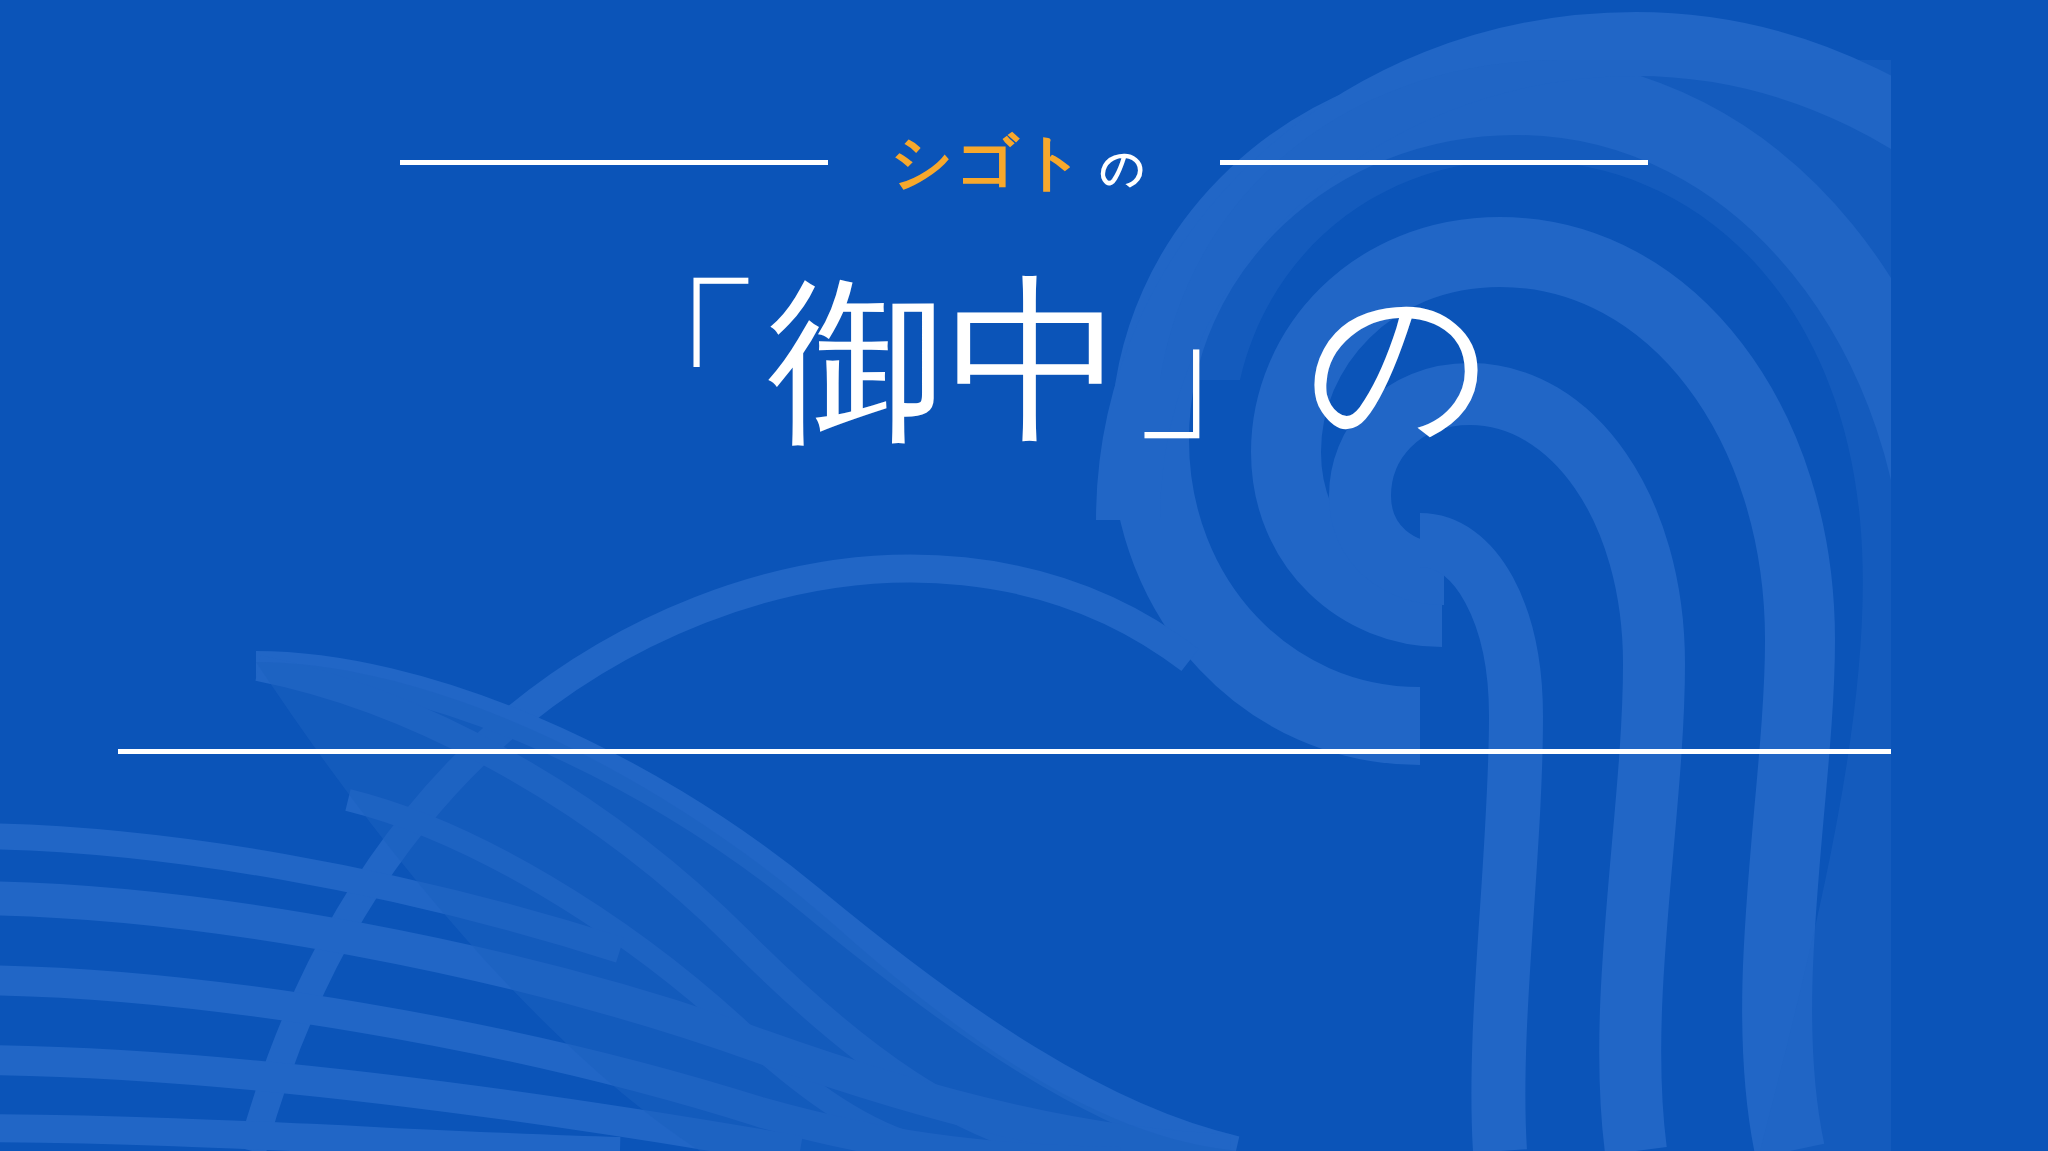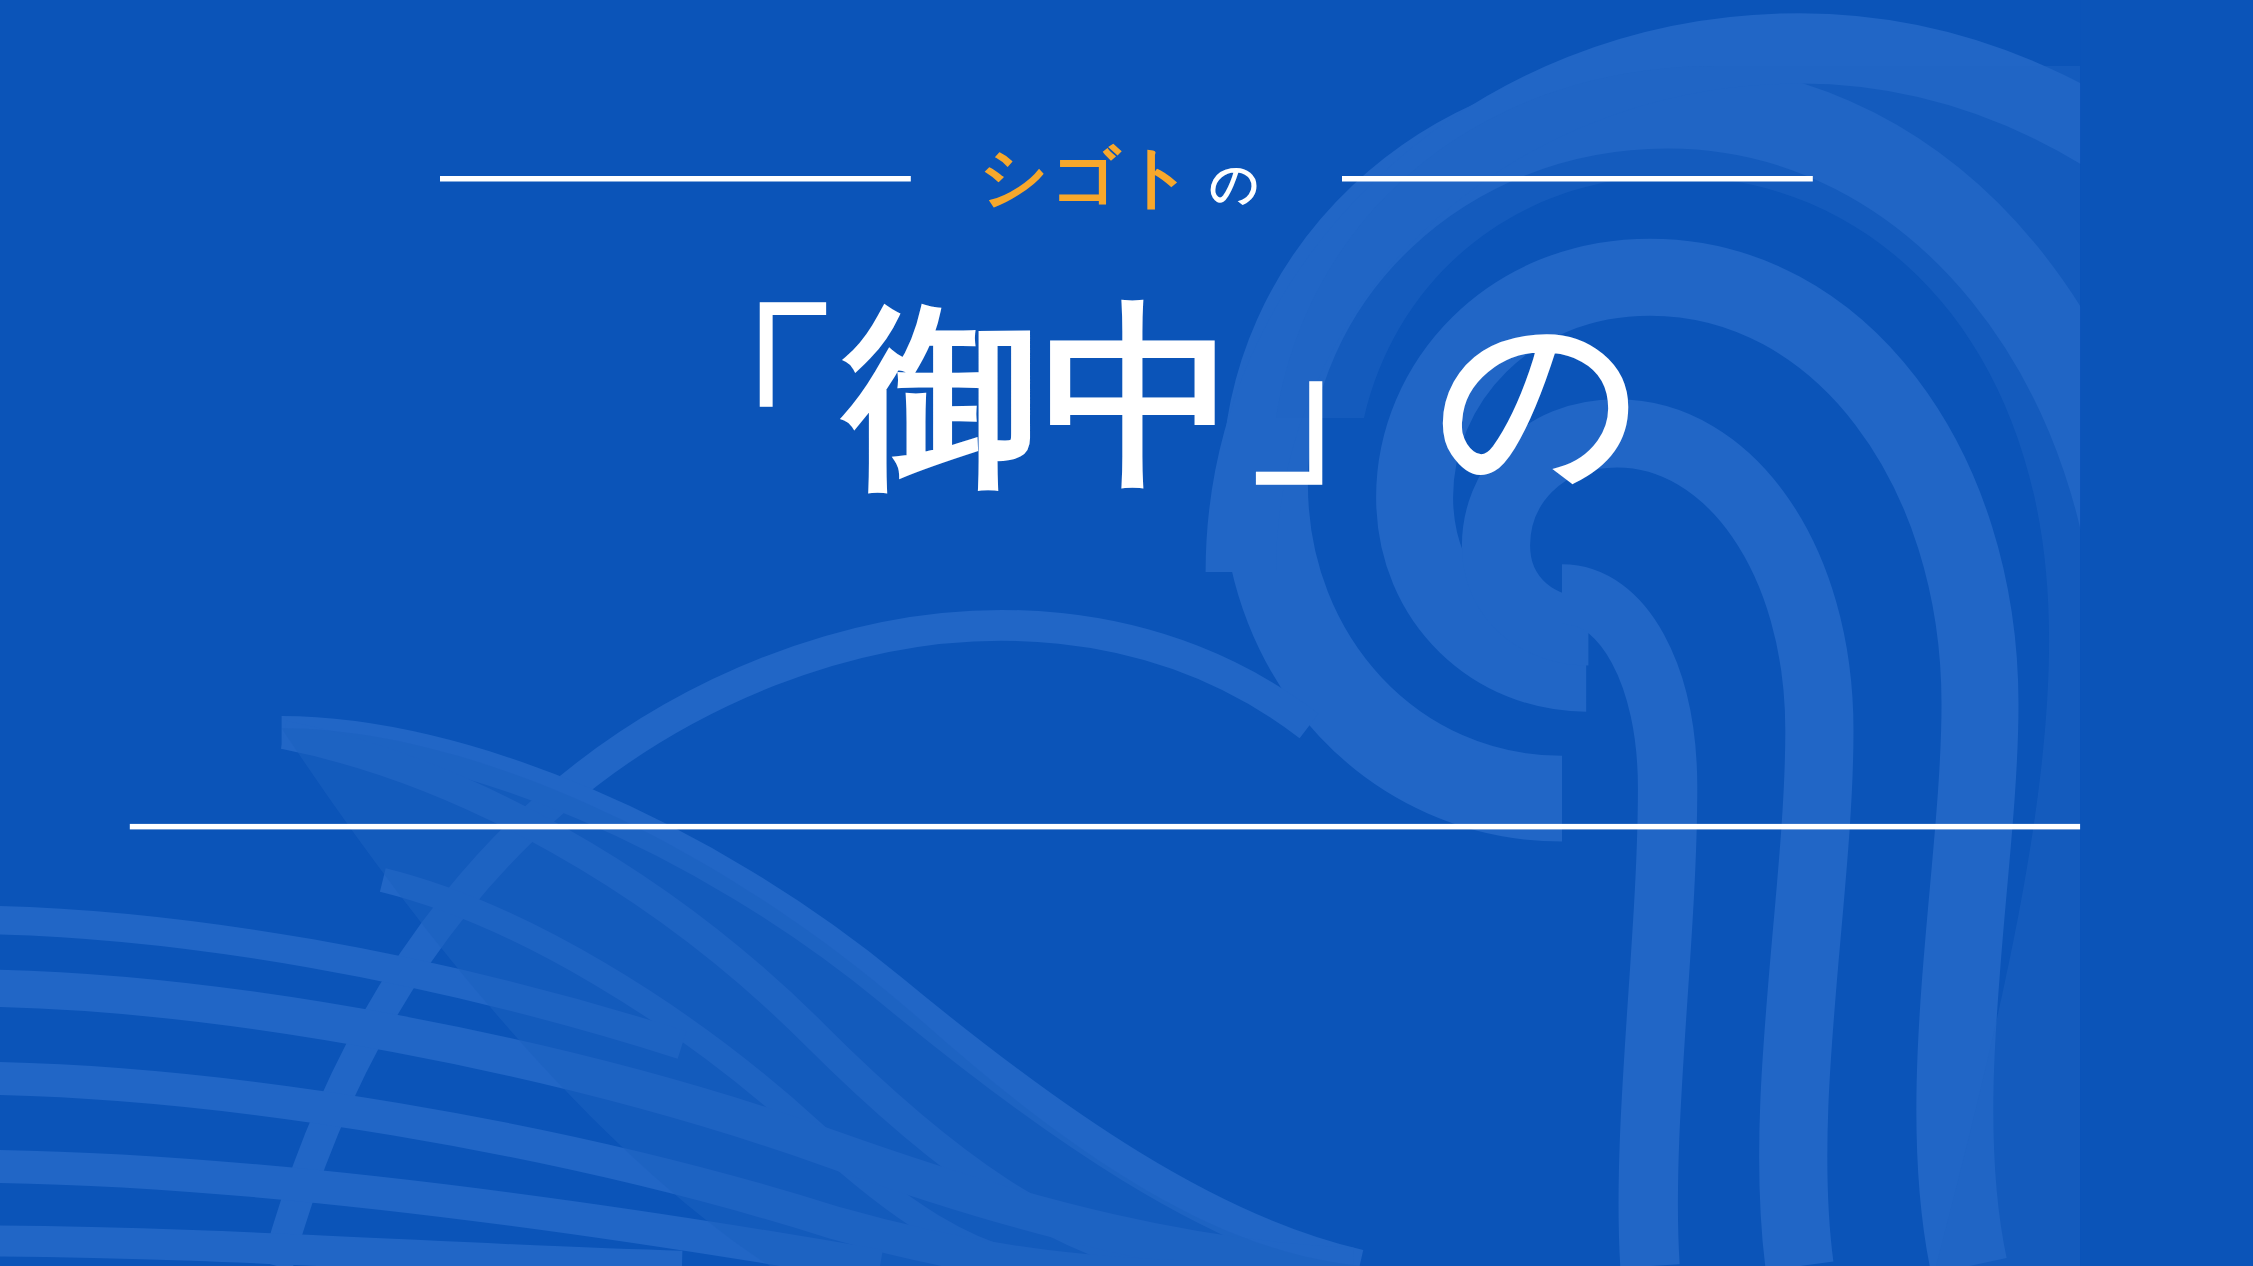--- a/index.html
+++ b/index.html
@@ -68,21 +68,21 @@
   .title-block {
     position: absolute;
     left: 0;
     top: 252px;
     width: 2048px;
     text-align: center;
     color: #ffffff;
   }
   .title-line {
     font-size: 178px;
-    font-weight: 700;
+    font-weight: 400;
     line-height: 1.22;
     letter-spacing: 2px;
     white-space: nowrap;
     margin-left: 31px;
   }
 
   
   .bottom-rule {
     position: absolute;
     left: 118px;

